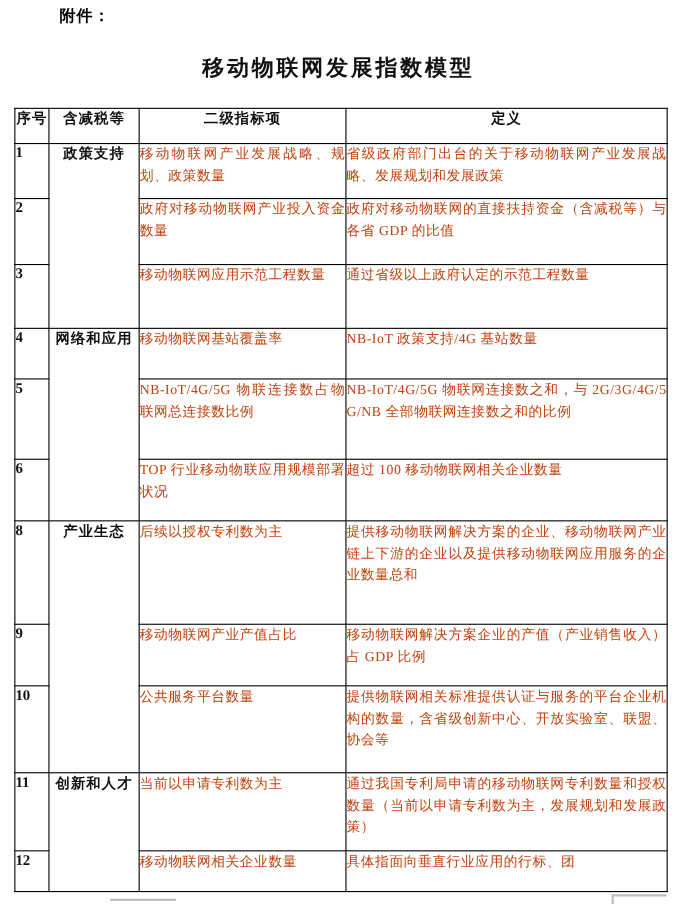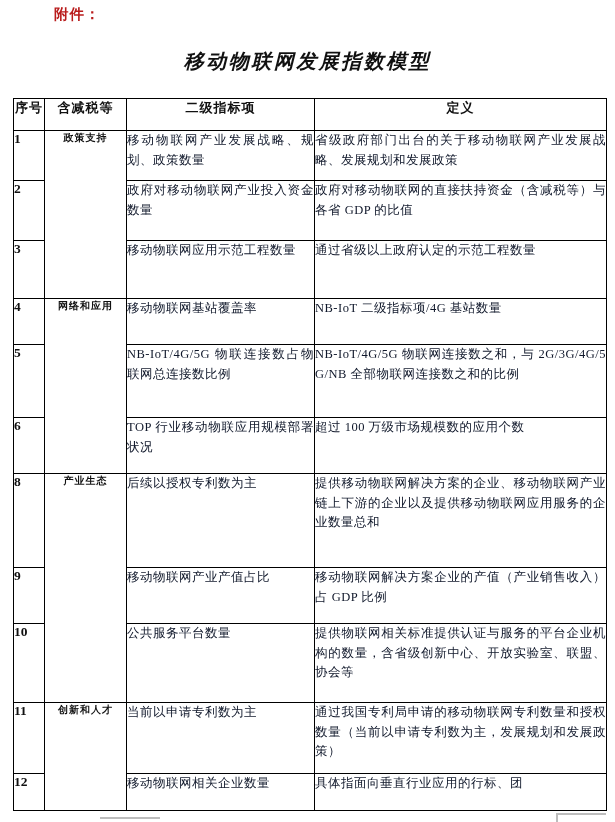--- a/index.html
+++ b/index.html
@@ -17,34 +17,33 @@
     color: #1f1f1f;
   }
   .attachment-label {
     position: absolute;
     left: 54px;
     top: 5px;
     font-size: 14.5px;
     font-weight: bold;
     font-family: "Liberation Sans", "DejaVu Sans", sans-serif;
     letter-spacing: 1px;
-    color: #b91c1c;
+    color: #000000;
   }
   .doc-title {
     position: absolute;
     left: 0;
     top: 48px;
     width: 615px;
     text-align: center;
     font-size: 20px;
     font-weight: bold;
     font-family: "Liberation Sans", "DejaVu Sans", sans-serif;
     letter-spacing: 2.5px;
     color: #111;
-    font-style: italic;
   }
   table.index-table {
     position: absolute;
     left: 13px;
     top: 98px;
     border-collapse: collapse;
     table-layout: fixed;
     width: 593px;
   }
   table.index-table td, table.index-table th {
@@ -72,34 +71,34 @@
   td.num-cell {
     padding: 13px 2px 2px 6px;
     font-size: 13.5px;
     font-weight: bold;
     font-family: "Liberation Serif", "DejaVu Serif", serif;
     color: #111;
   }
   td.dim-cell {
     padding-top: 10px;
     text-align: center;
-    font-size: 10px;
+    font-size: 13px;
     font-weight: bold;
     font-family: "Liberation Sans", "DejaVu Sans", sans-serif;
     letter-spacing: 1px;
     color: #111;
   }
   td.ind-cell, td.def-cell {
     padding: 8px 5px 2px 5px;
     font-size: 12.5px;
     line-height: 19.5px;
     letter-spacing: 0.5px;
     text-align: justify;
     word-break: break-all;
-    color: #0f172a;
+    color: #c2410c;
   }
   
   tr.r1  td { height: 49px; }
   tr.r2  td { height: 59px; }
   tr.r3  td { height: 57px; }
   tr.r4  td { height: 45px; }
   tr.r5  td { height: 72px; }
   tr.r6  td { height: 55px; }
   tr.r8  td { height: 93px; }
   tr.r9  td { height: 55px; }
@@ -153,31 +152,31 @@
       <tr class="r3">
         <td class="num-cell">3</td>
         <td class="ind-cell">移动物联网应用示范工程数量</td>
         <td class="def-cell">通过省级以上政府认定的示范工程数量</td>
       </tr>
 
       <tr class="r4">
         <td class="num-cell">4</td>
         <td class="dim-cell" rowspan="3">网络和应用</td>
         <td class="ind-cell">移动物联网基站覆盖率</td>
-        <td class="def-cell">NB-IoT 二级指标项/4G 基站数量</td>
+        <td class="def-cell">NB-IoT 政策支持/4G 基站数量</td>
       </tr>
       <tr class="r5">
         <td class="num-cell">5</td>
         <td class="ind-cell">NB-IoT/4G/5G 物联连接数占物联网总连接数比例</td>
         <td class="def-cell">NB-IoT/4G/5G 物联网连接数之和，与 2G/3G/4G/5G/NB 全部物联网连接数之和的比例</td>
       </tr>
       <tr class="r6">
         <td class="num-cell">6</td>
         <td class="ind-cell">TOP 行业移动物联应用规模部署状况</td>
-        <td class="def-cell">超过 100 万级市场规模数的应用个数</td>
+        <td class="def-cell">超过 100 移动物联网相关企业数量</td>
       </tr>
 
       <tr class="r8">
         <td class="num-cell">8</td>
         <td class="dim-cell" rowspan="3">产业生态</td>
         <td class="ind-cell">后续以授权专利数为主</td>
         <td class="def-cell">提供移动物联网解决方案的企业、移动物联网产业链上下游的企业以及提供移动物联网应用服务的企业数量总和</td>
       </tr>
       <tr class="r9">
         <td class="num-cell">9</td>

